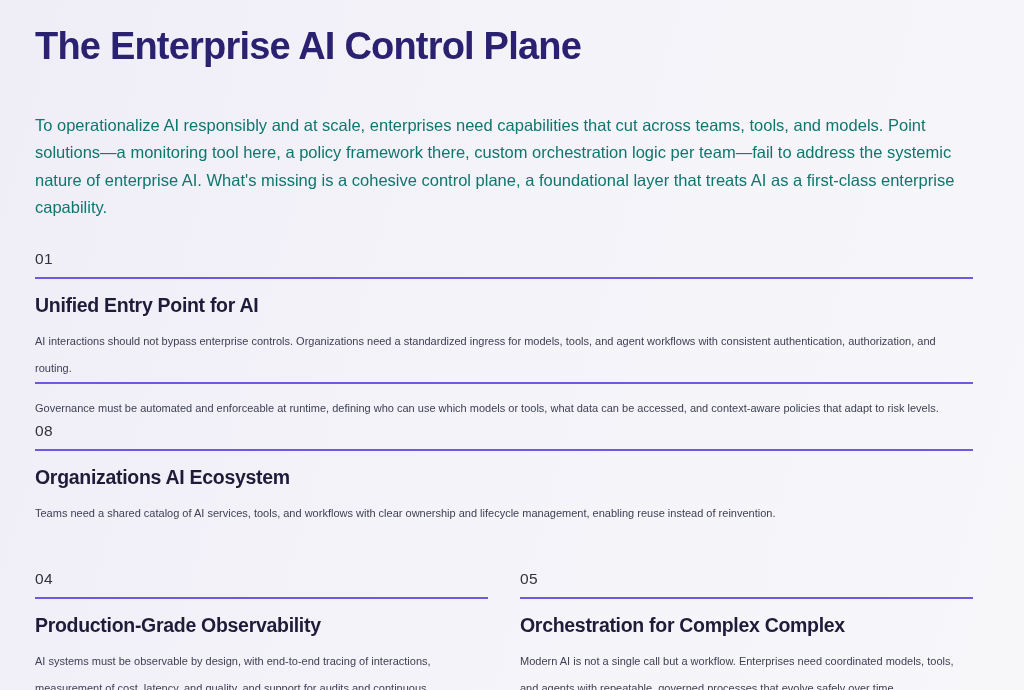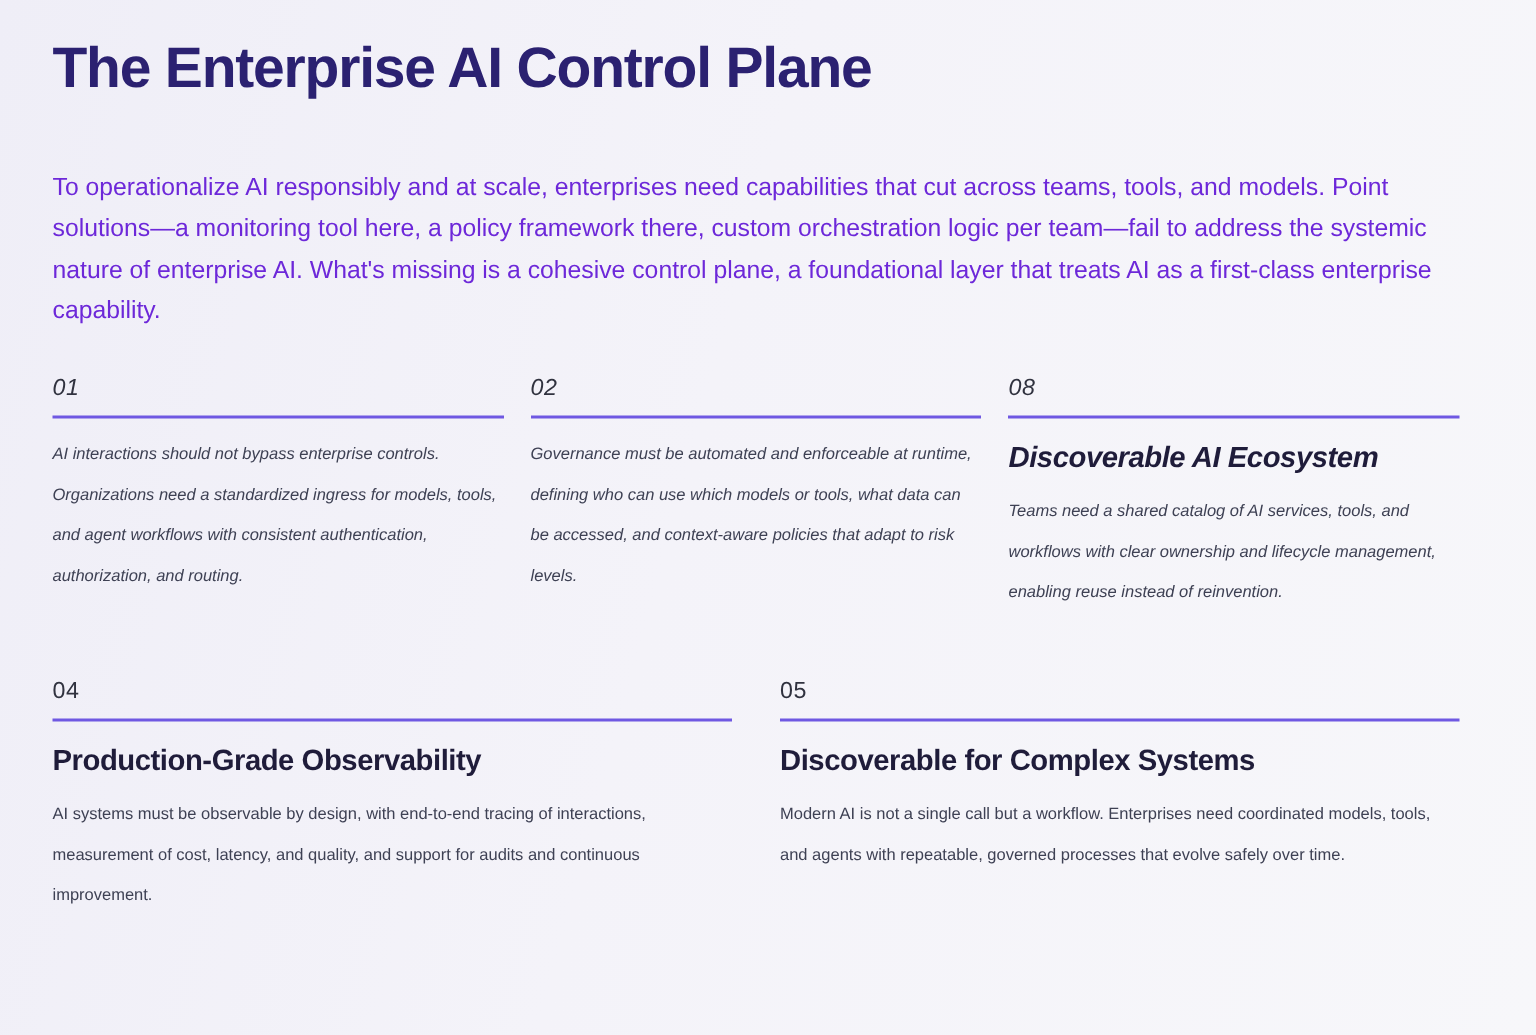--- a/index.html
+++ b/index.html
@@ -23,28 +23,28 @@
     font-weight: bold;
     letter-spacing: -0.8px;
     color: #2b2171;
     line-height: 1.05;
   }
   .intro {
     margin-top: 45px;
     max-width: 940px;
     font-size: 16.5px;
     line-height: 27.5px;
-    color: #6d28d9;
+    color: #0f766e;
   }
   .cards-row {
     display: grid;
     margin-top: 28px;
     column-gap: 18px;
   }
-  .row-1 { grid-template-columns: repeat(3, 1fr); font-style: italic; }
+  .row-1 { grid-template-columns: repeat(1, 1fr); }
   .row-2 { grid-template-columns: repeat(2, 1fr); column-gap: 32px; margin-top: 43px; }
   .card-number {
     font-size: 15.5px;
     letter-spacing: 0.4px;
     color: #30323f;
     margin-bottom: 9px;
   }
   .card-divider {
     height: 2px;
     background: #6f58e2;
@@ -71,49 +71,49 @@
 
   <h1 class="page-title">The Enterprise AI Control Plane</h1>
 
   <p class="intro">To operationalize AI responsibly and at scale, enterprises need capabilities that cut across teams, tools, and models. Point solutions—a monitoring tool here, a policy framework there, custom orchestration logic per team—fail to address the systemic nature of enterprise AI. What's missing is a cohesive control plane, a foundational layer that treats AI as a first-class enterprise capability.</p>
 
   <div class="cards-row row-1">
 
     <div class="card">
       <div class="card-number">01</div>
       <div class="card-divider"></div>
+      <h2 class="card-title">Unified Entry Point for AI</h2>
       <p class="card-body">AI interactions should not bypass enterprise controls. Organizations need a standardized ingress for models, tools, and agent workflows with consistent authentication, authorization, and routing.</p>
     </div>
 
     <div class="card">
-      <div class="card-number">02</div>
       <div class="card-divider"></div>
       <p class="card-body">Governance must be automated and enforceable at runtime, defining who can use which models or tools, what data can be accessed, and context-aware policies that adapt to risk levels.</p>
     </div>
 
     <div class="card">
       <div class="card-number">08</div>
       <div class="card-divider"></div>
-      <h2 class="card-title">Discoverable AI Ecosystem</h2>
+      <h2 class="card-title">Organizations AI Ecosystem</h2>
       <p class="card-body">Teams need a shared catalog of AI services, tools, and workflows with clear ownership and lifecycle management, enabling reuse instead of reinvention.</p>
     </div>
 
   </div>
 
   <div class="cards-row row-2">
 
     <div class="card">
       <div class="card-number">04</div>
       <div class="card-divider"></div>
       <h2 class="card-title">Production-Grade Observability</h2>
       <p class="card-body">AI systems must be observable by design, with end-to-end tracing of interactions, measurement of cost, latency, and quality, and support for audits and continuous improvement.</p>
     </div>
 
     <div class="card">
       <div class="card-number">05</div>
       <div class="card-divider"></div>
-      <h2 class="card-title">Discoverable for Complex Systems</h2>
+      <h2 class="card-title">Orchestration for Complex Complex</h2>
       <p class="card-body">Modern AI is not a single call but a workflow. Enterprises need coordinated models, tools, and agents with repeatable, governed processes that evolve safely over time.</p>
     </div>
 
   </div>
 
 </div>
 
 </body></html>

